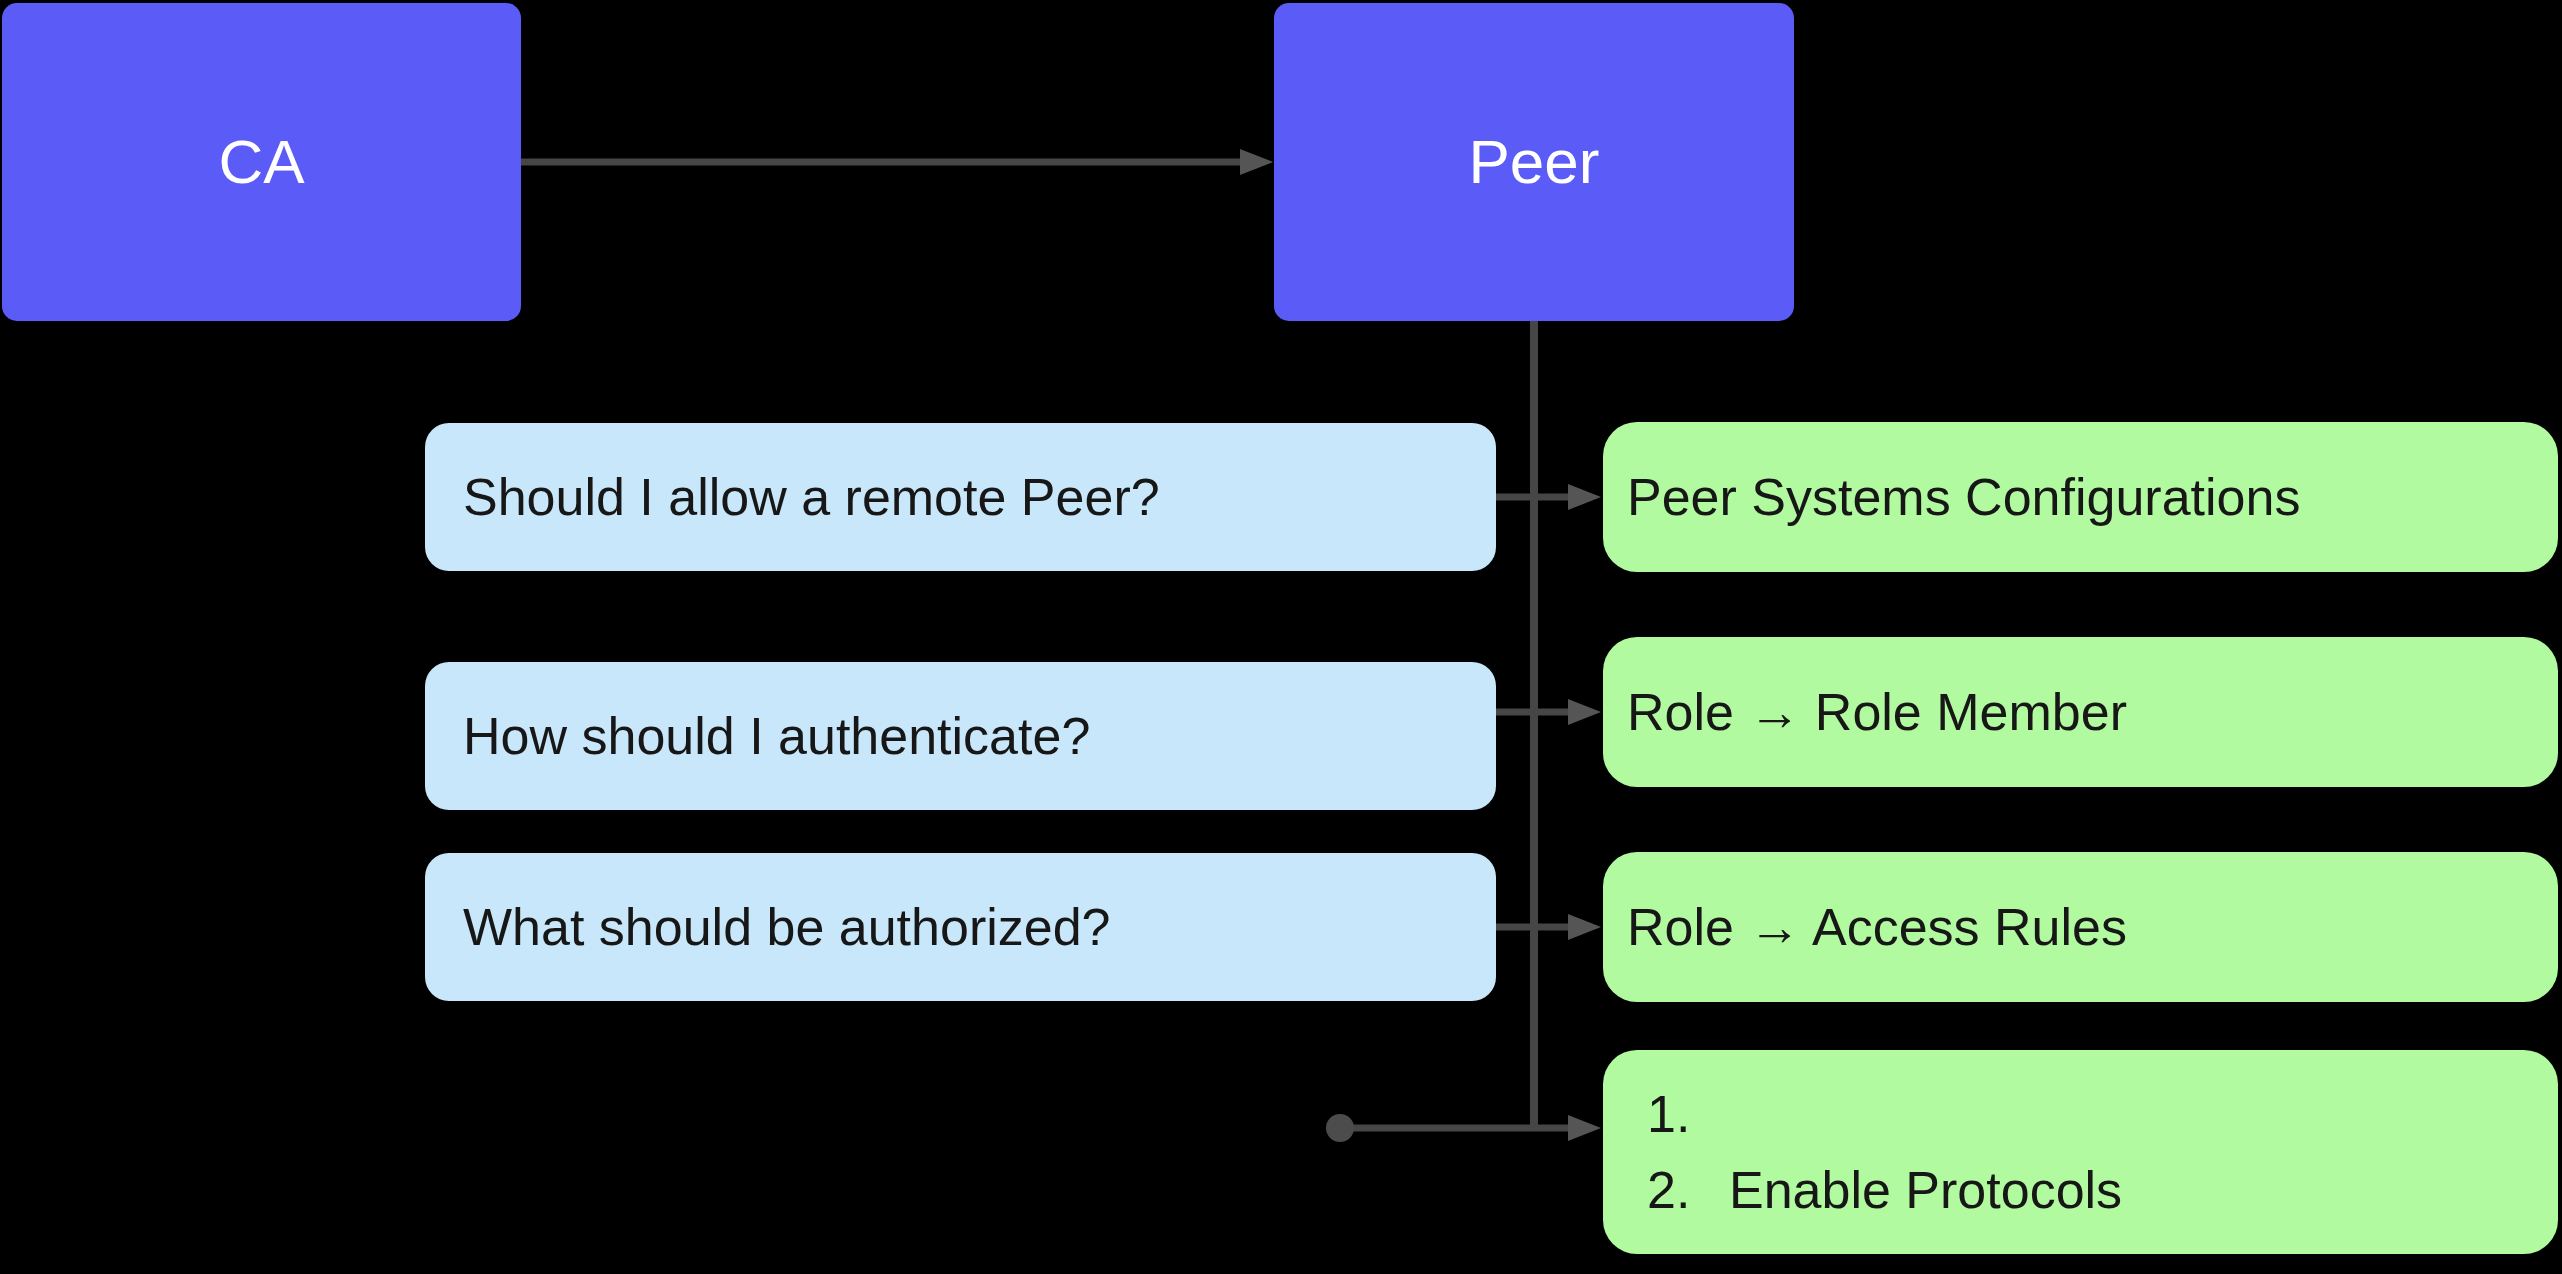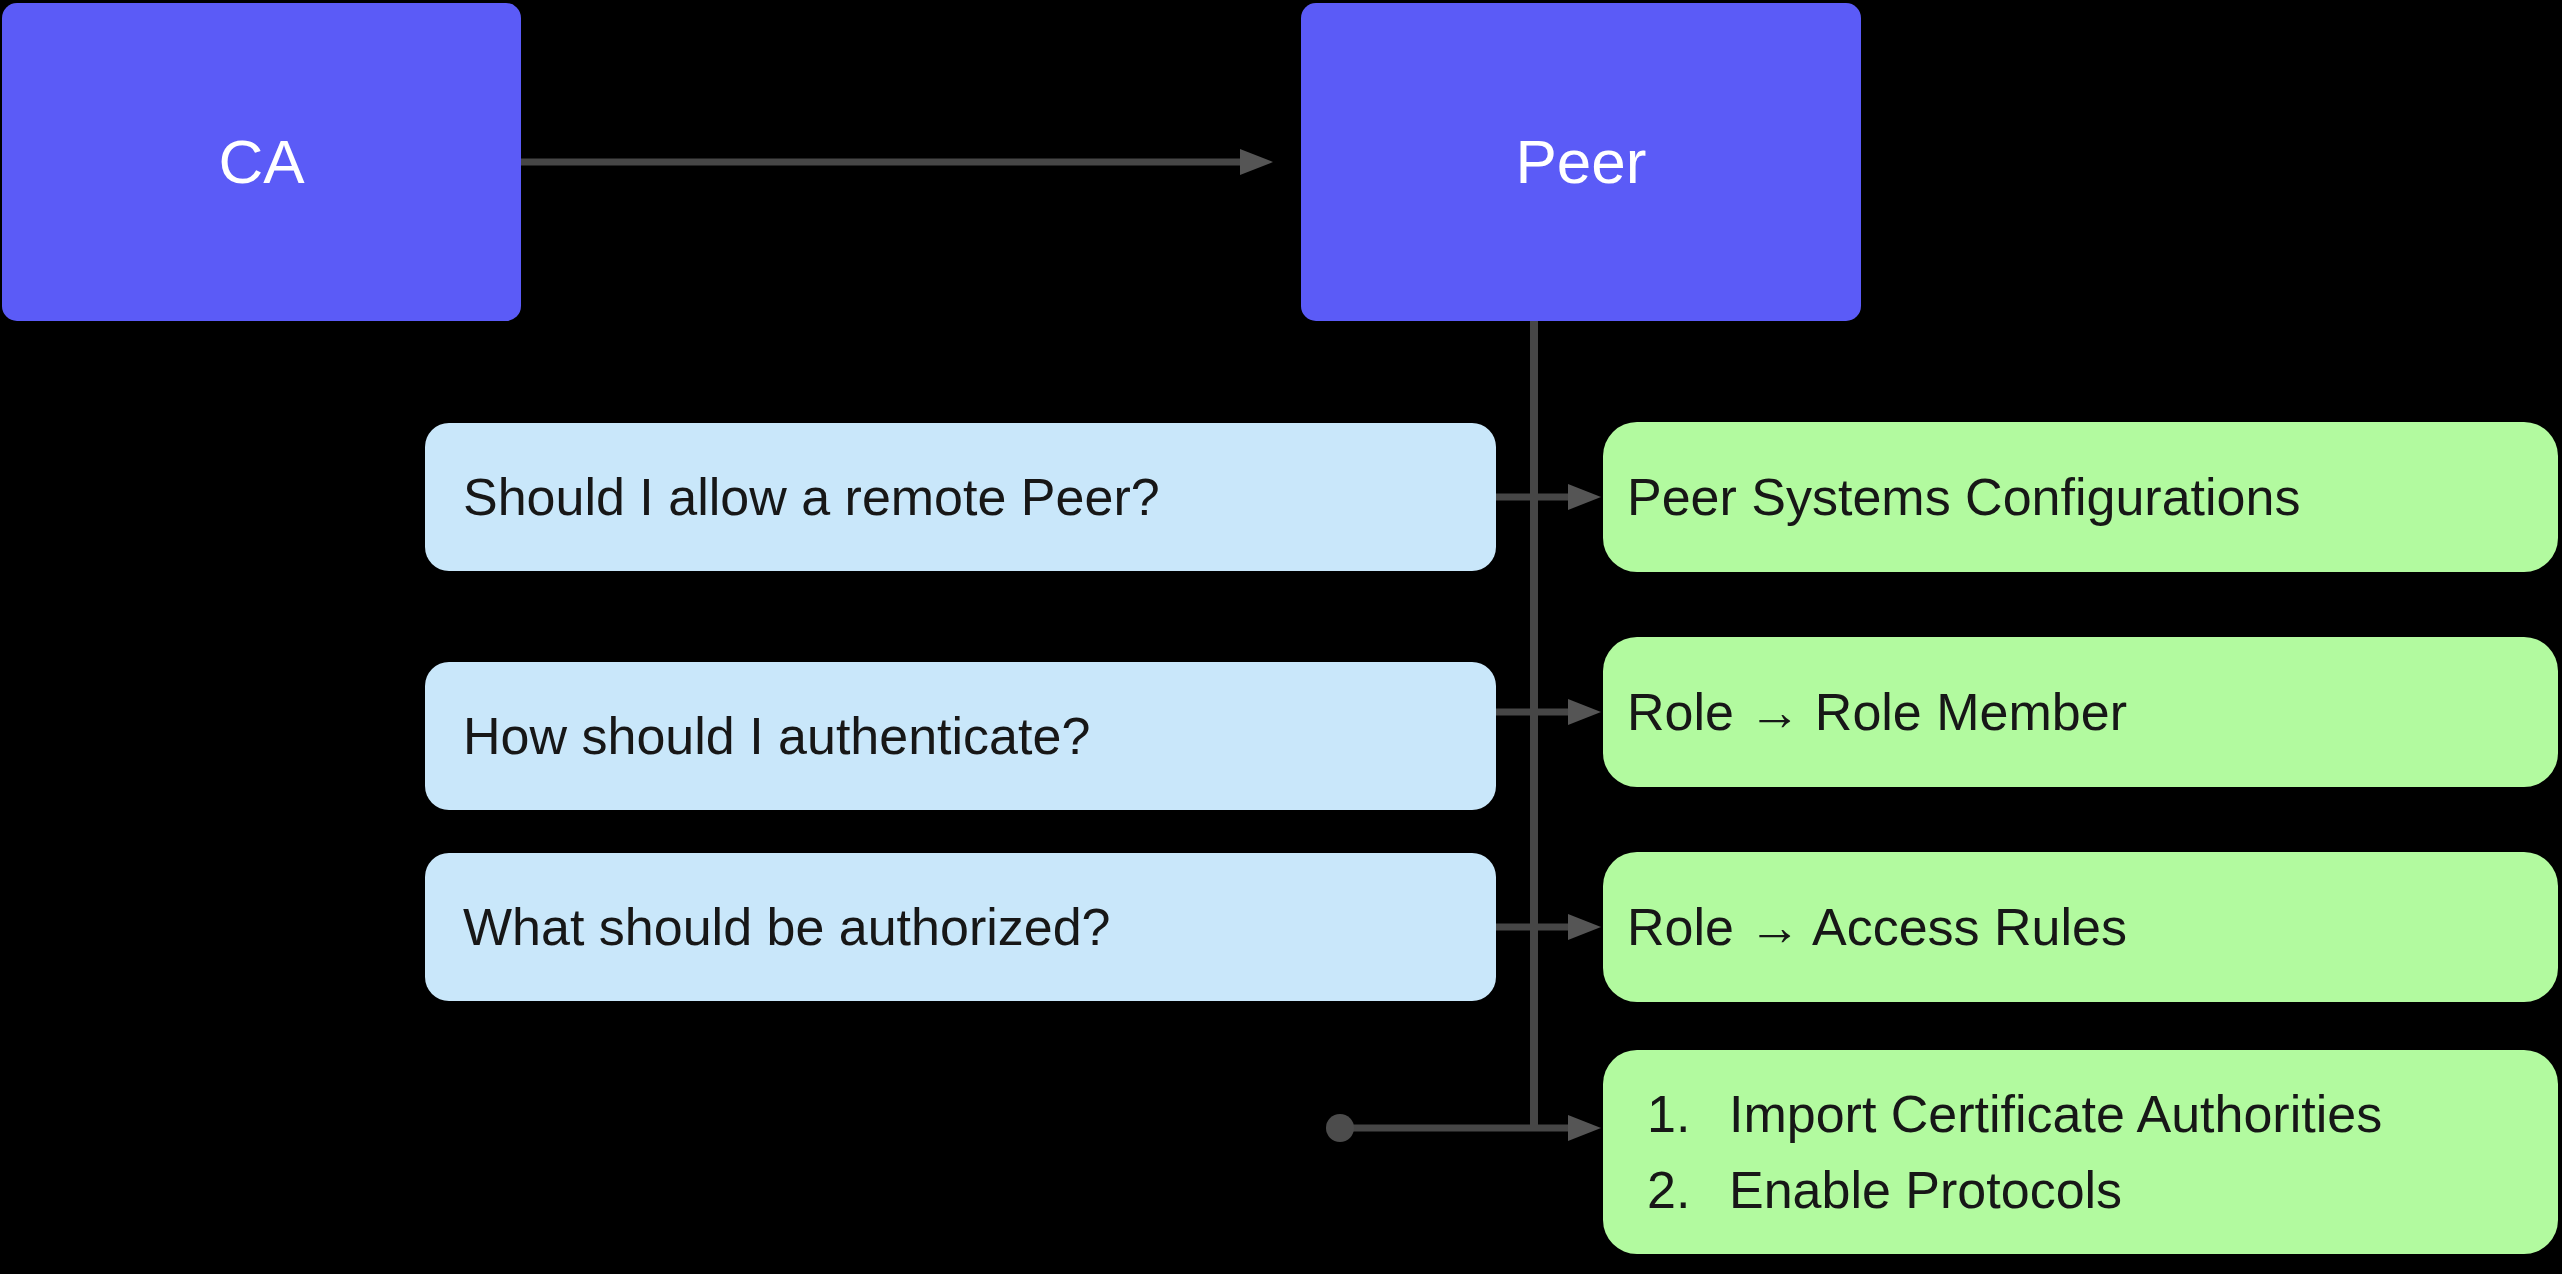--- a/index.html
+++ b/index.html
@@ -13,21 +13,21 @@
   .connector-layer{position:absolute;left:0;top:0;pointer-events:none;}
   .node{
     position:absolute;top:3px;height:318px;
     background:var(--node-fill,#5b5bf7);
     border-radius:15px;
     display:flex;align-items:center;justify-content:center;
     color:var(--node-text,#fff);
     font-size:62px;line-height:1;
   }
   .node-ca{left:2px;width:519px;}
-  .node-peer{left:1274px;width:560px;margin-left:27px;}
+  .node-peer{left:1274px;width:520px;}
   .qbox{
     position:absolute;left:425px;width:1071px;height:148px;
     background:var(--question-fill,#c9e7fa);
     border-radius:24px;
     display:flex;align-items:center;
     padding-left:38px;box-sizing:border-box;
     color:var(--box-text,#171717);
     font-size:52px;line-height:1;
   }
   .q1{top:423px;} .q2{top:662px;} .q3{top:853px;align-items:center;} .q4{top:1054px;}
@@ -100,21 +100,20 @@
   </div>
   <div class="abox a2">
     <span>Role → Role Member</span>
   </div>
   <div class="abox a3">
     <span>Role → Access Rules</span>
   </div>
   <div class="abox a4">
     <div class="list-line">
       <span class="list-num">1.</span>
-      <span>Import Certificate Authorities</span>
     </div>
     <div class="list-line">
       <span class="list-num">2.</span>
       <span>Enable Protocols</span>
     </div>
   </div>
 
 </div>
 
 </body></html>

